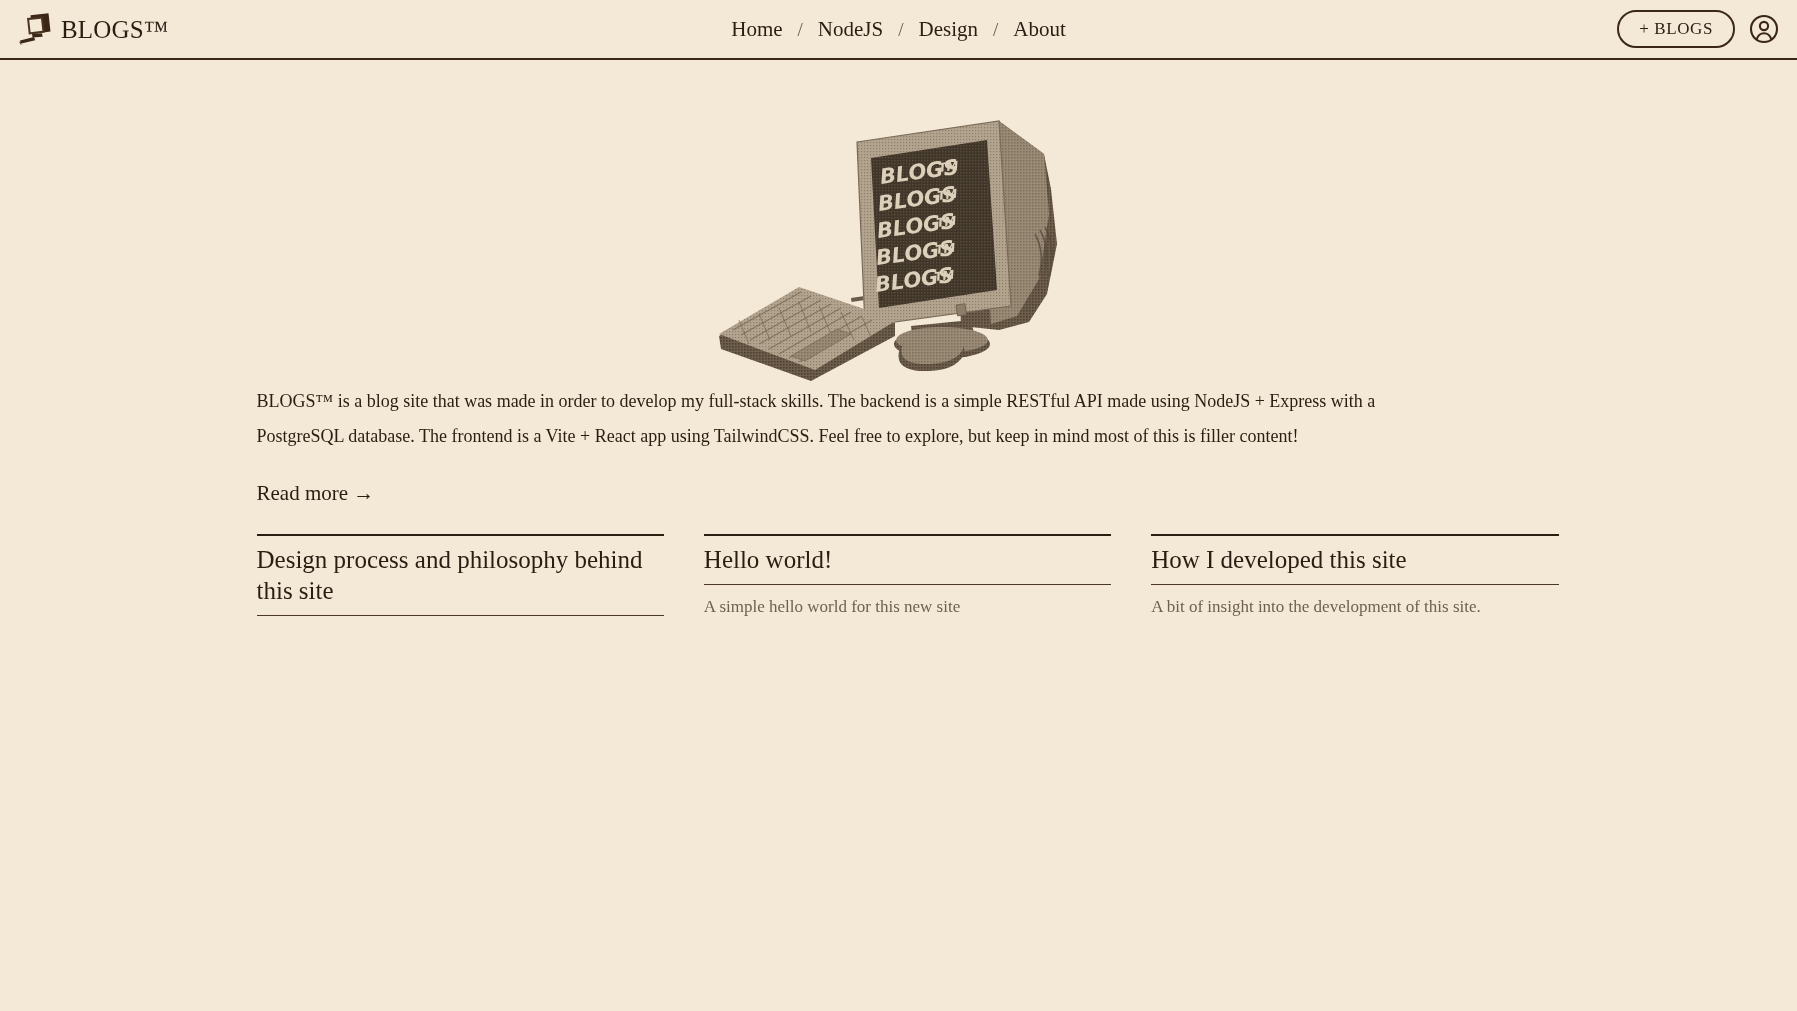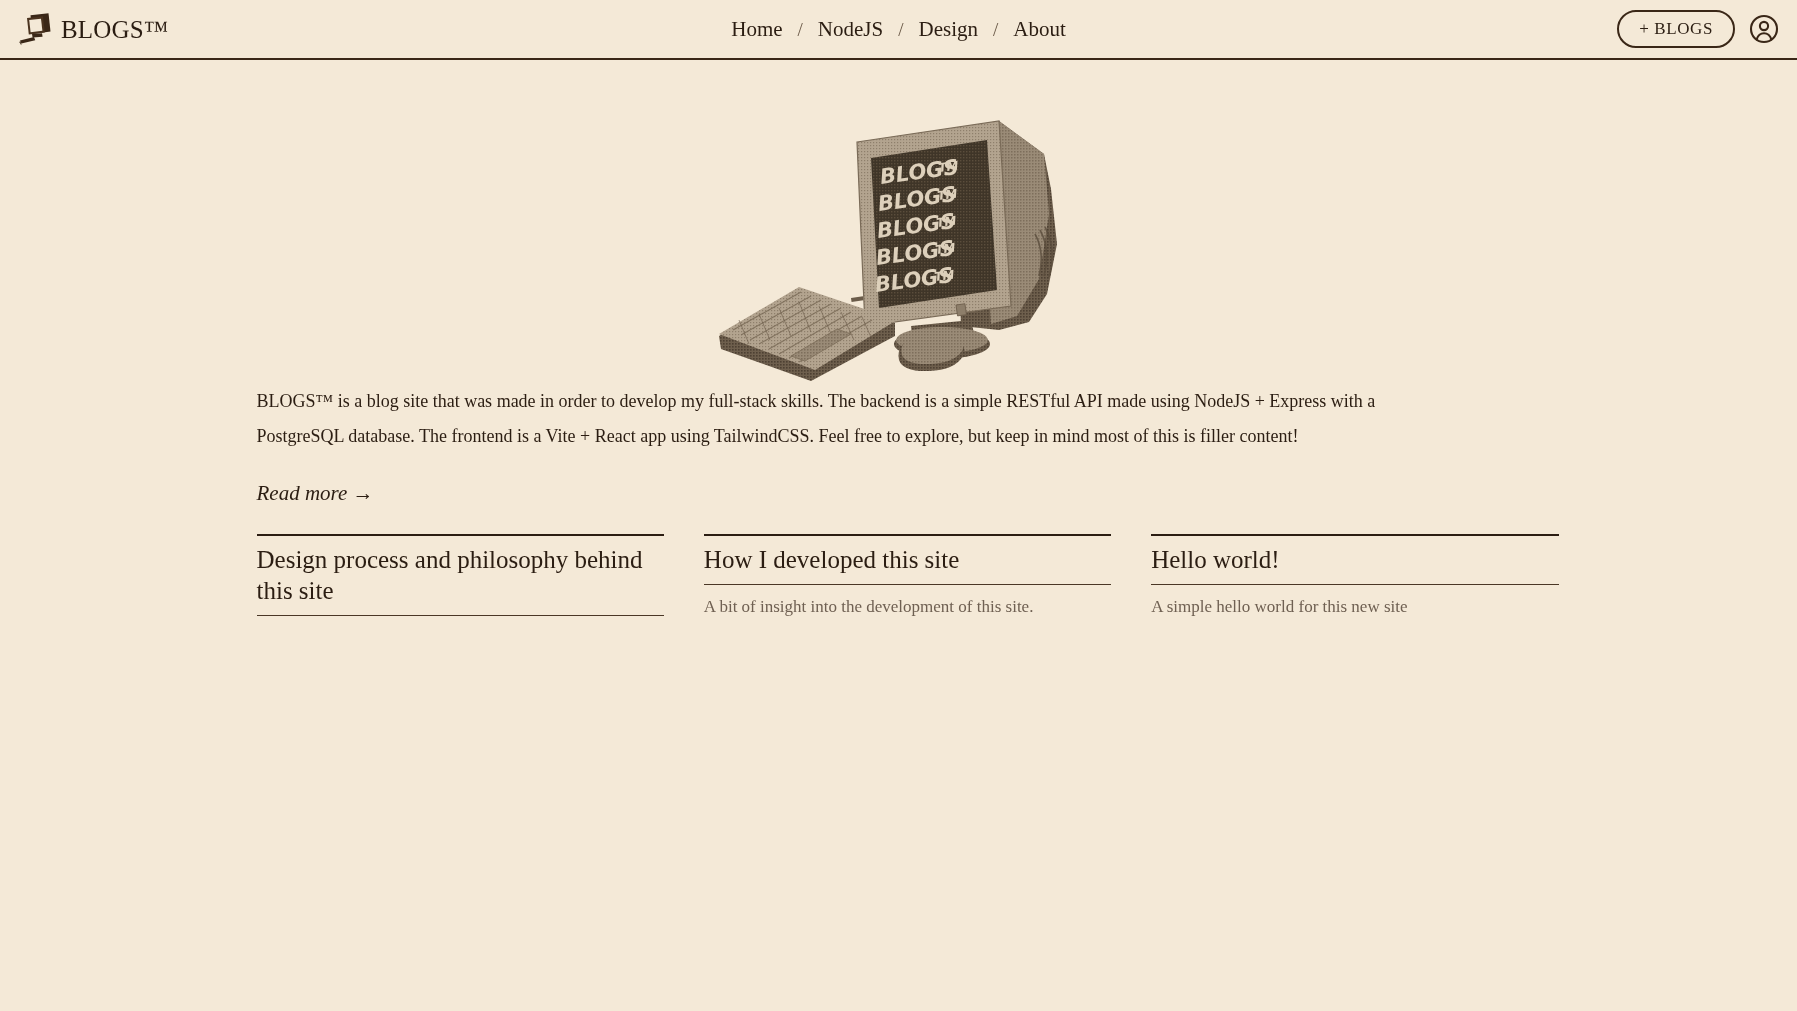--- a/index.html
+++ b/index.html
@@ -136,21 +136,20 @@
     font-size: 18px;
     line-height: 35px;
     color: #2b1d12;
     max-width: 1120px;
   }
 
   .read-more {
     display: inline-block;
     margin-top: 27px;
     font-size: 21px;
-    font-style: italic;
     color: #2b1d12;
     text-decoration: none;
     cursor: pointer;
   }
 
   
   .cards {
     display: grid;
     grid-template-columns: repeat(3, 1fr);
     column-gap: 40px;
@@ -314,24 +313,24 @@
 
     <a class="read-more" href="#">Read more →</a>
 
     <section class="cards">
 
       <article class="card">
         <h2 class="card-title">Design process and philosophy behind this site</h2>
       </article>
 
       <article class="card">
+        <h2 class="card-title">Hello world!</h2>
+        <p class="card-desc">A simple hello world for this new site</p>
+      </article>
+
+      <article class="card">
         <h2 class="card-title">How I developed this site</h2>
         <p class="card-desc">A bit of insight into the development of this site.</p>
       </article>
 
-      <article class="card">
-        <h2 class="card-title">Hello world!</h2>
-        <p class="card-desc">A simple hello world for this new site</p>
-      </article>
-
     </section>
   </div>
 </main>
 
 </body></html>

